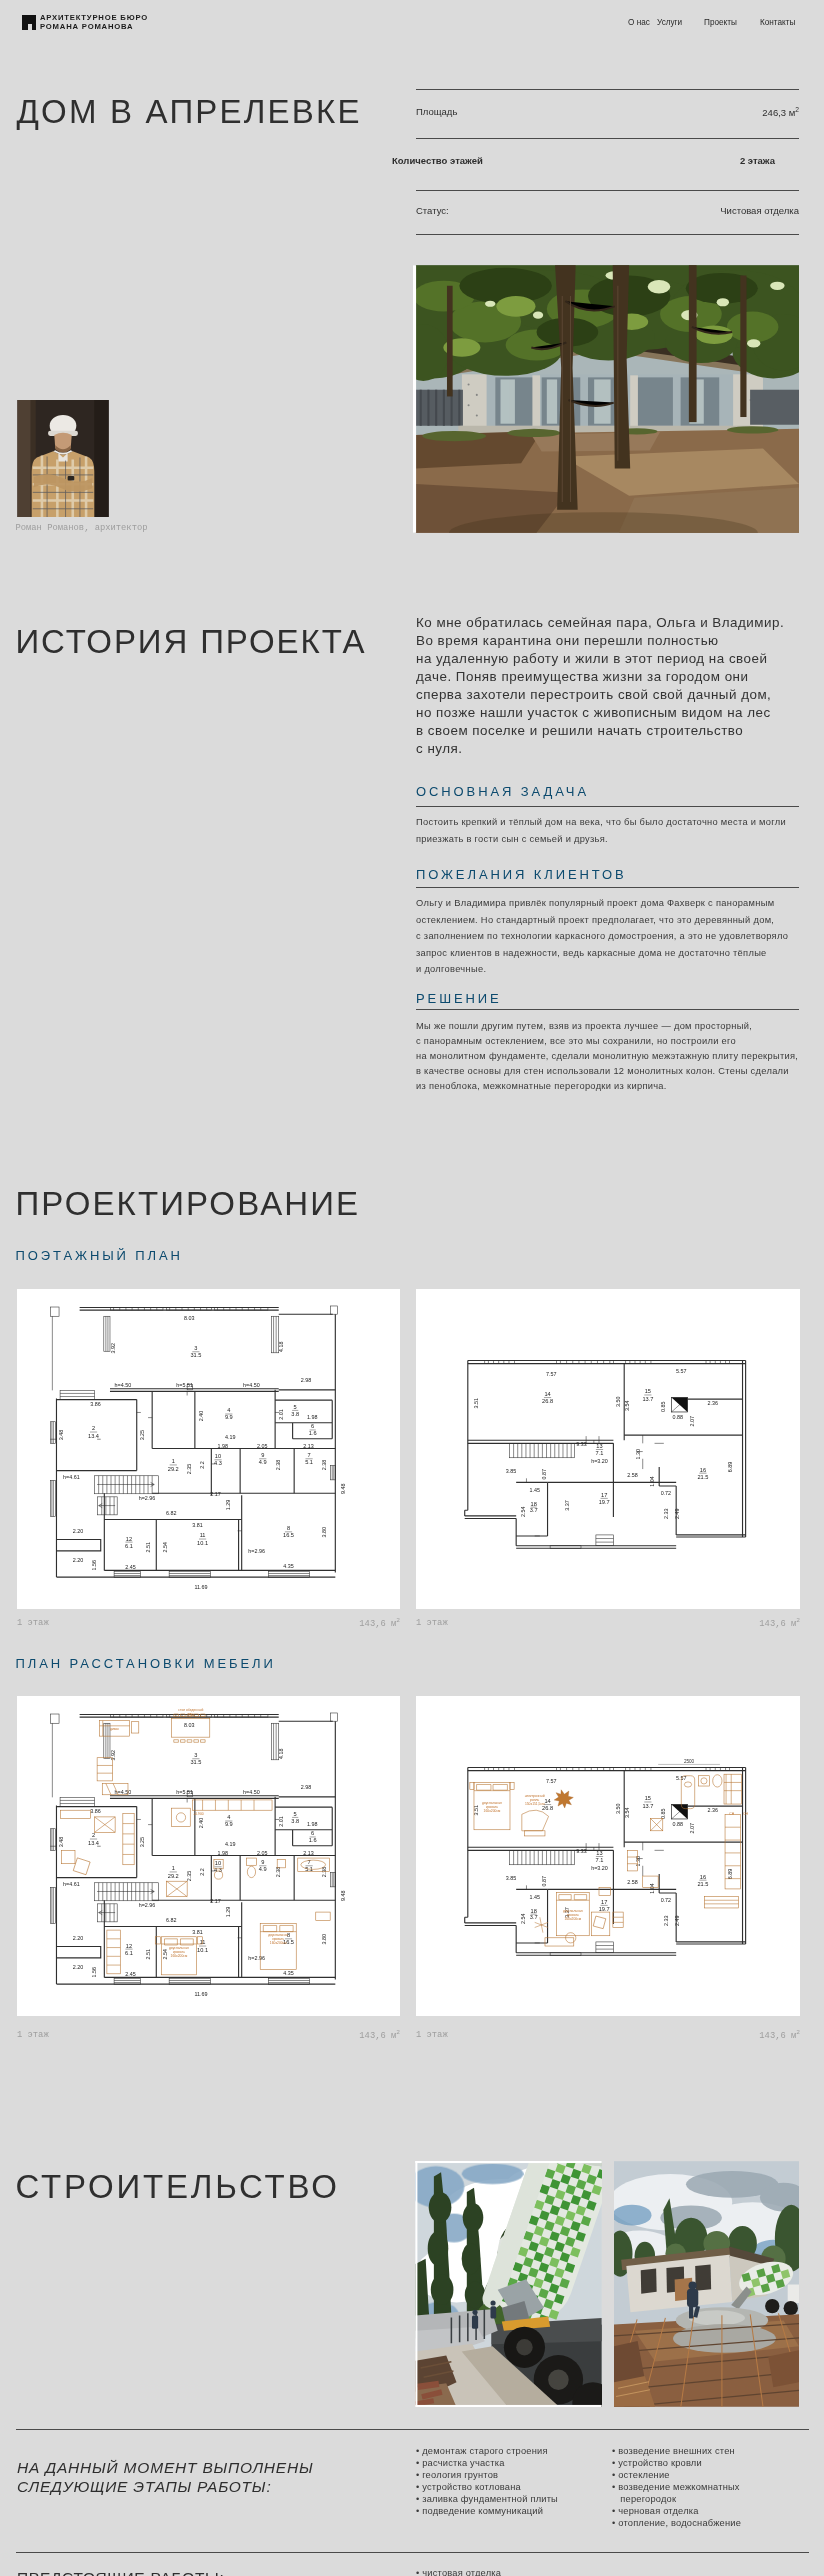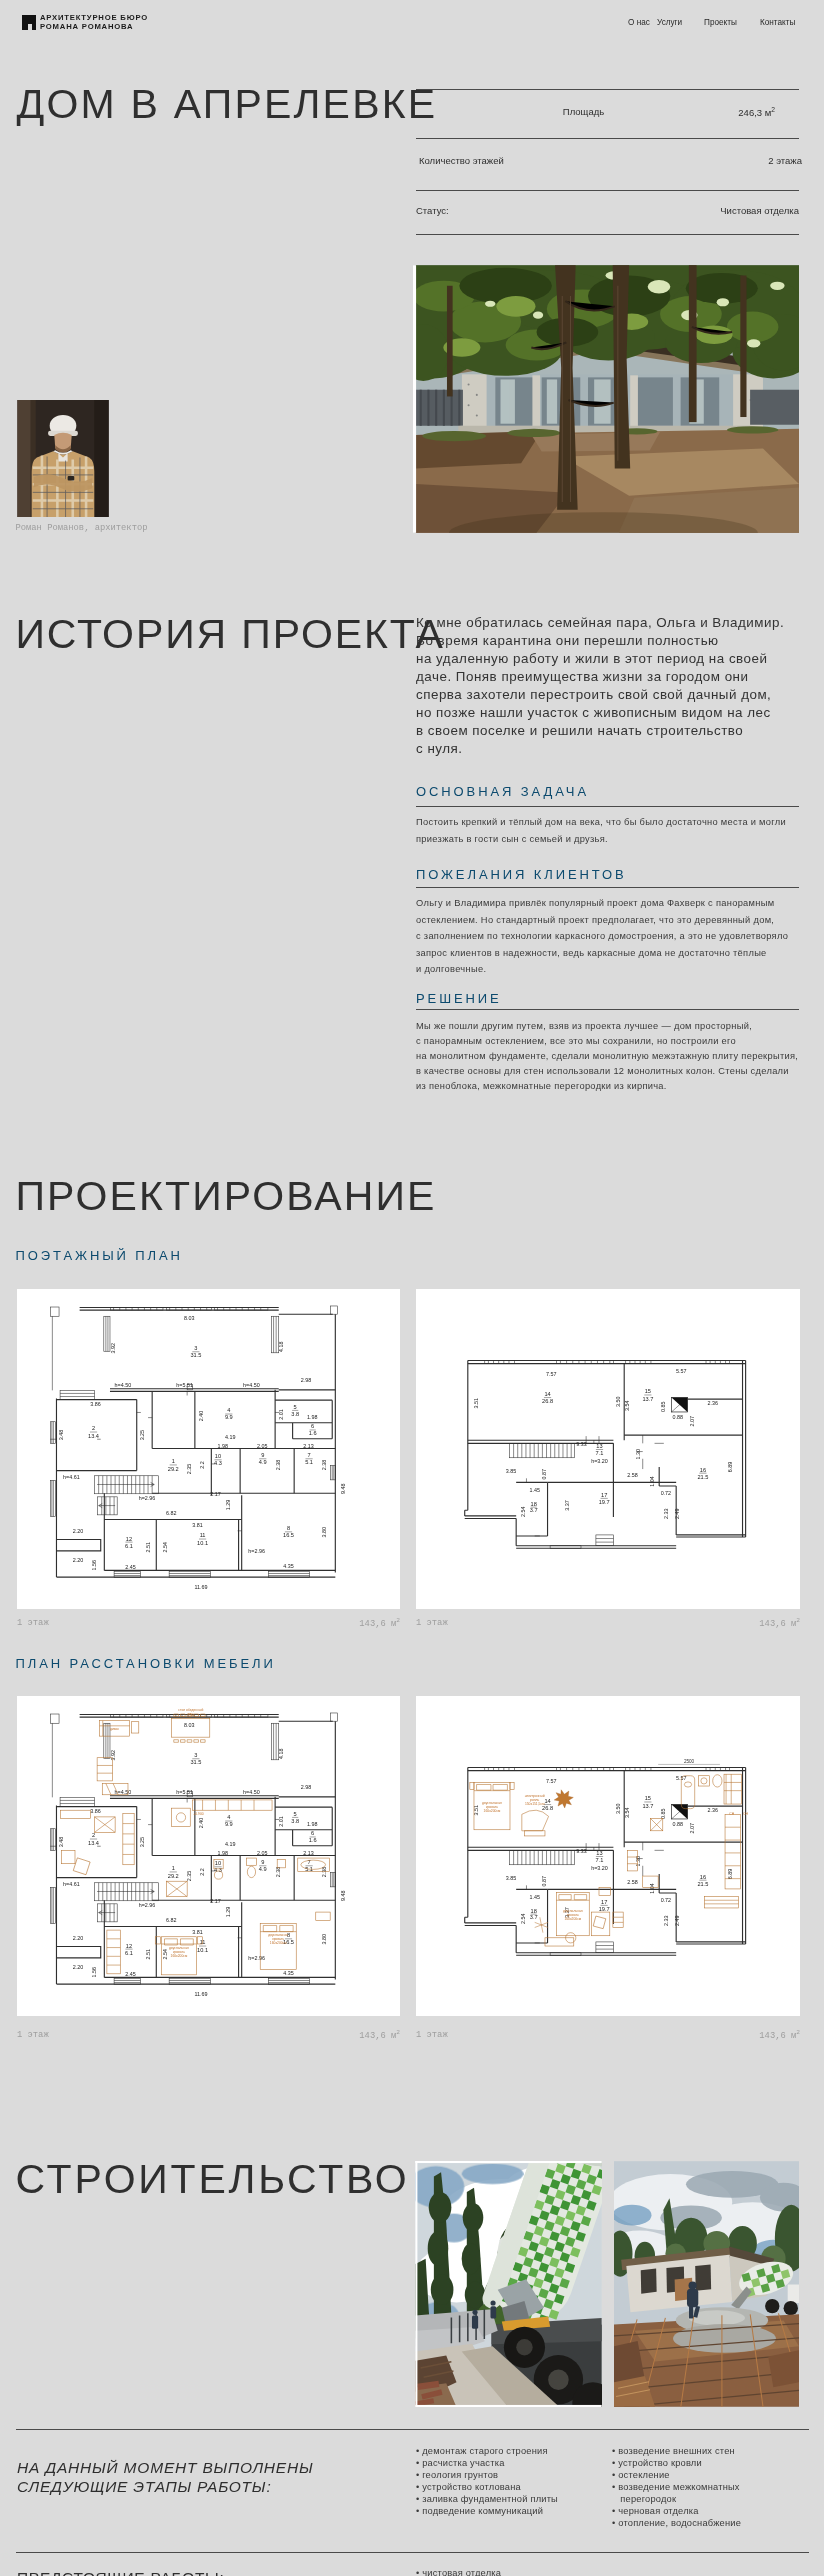--- a/index.html
+++ b/index.html
@@ -1,21 +1,21 @@
 <!DOCTYPE html>
 <html lang="ru" style="font-size:8.2px"><head>
 <meta charset="utf-8">
 <title>Дом в Апрелевке</title>
 <style>
   * { margin:0; padding:0; box-sizing:border-box; }
   html,body { background:#dbdbdb; }
   #page { position:relative; width:824px; height:3589px; background:#dbdbdb;
           font-family:"Liberation Sans", sans-serif; color:#2e2e2e; overflow:hidden; }
   .abs { position:absolute; }
-  .h1 { position:absolute; font-size:41px; font-weight:400; color:#2f2f2f; white-space:nowrap; }
+  .h1 { position:absolute; font-size:33px; font-weight:400; color:#2f2f2f; white-space:nowrap;margin-top:12px; }
   .sub { position:absolute; font-size:13px; font-weight:400; color:#0c4a6e; white-space:nowrap; letter-spacing:2.9px; }
   .lead { font-size:13.4px; line-height:18px; letter-spacing:0.5px; color:#333; }
   .body18 { font-size:9.3px; line-height:16.5px; letter-spacing:0.3px; color:#3a3a3a; }
   .gray { color:#9e9e9e;font-family:Liberation Mono, monospace; }
   .rule { position:absolute; height:0; border-top:0.5px solid #4a4a4a; }
 </style>
 </head>
 <body>
 <div id="page">
 
@@ -29,27 +29,27 @@
     <span style="position:absolute; left:0;margin-left:14px;">О нас</span>
     <span style="position:absolute; left:43px;">Услуги</span>
     <span style="position:absolute; left:90px;">Проекты</span>
     <span style="position:absolute; left:146px;">Контакты</span>
   </div>
 
   <div class="h1" style="left:16.5px; top:81px; letter-spacing:2.2px;">ДОМ В АПРЕЛЕВКЕ</div>
 
   <div class="rule" style="left:416px; top:89px; width:383px;"></div>
 
-  <div class="abs" style="left:392px; top:106px; width:383px; font-size:9.5px; color:#2e2e2e;text-align:center;">
+  <div class="abs" style="left:416px; top:106px; width:383px; font-size:9.5px; color:#2e2e2e;">
     <span>Площадь</span><span style="position:absolute; right:0;">246,3 м<sup style="font-size:6.7px;">2</sup></span>
   </div>
 
   <div class="rule" style="left:416px; top:138px; width:383px;"></div>
 
-  <div class="abs" style="left:419px; top:155px; width:383px; font-size:9.5px; color:#2e2e2e;">
+  <div class="abs" style="left:392px; top:155px; width:383px; font-size:9.5px; color:#2e2e2e;font-weight:bold;">
     <span>Количество этажей</span><span style="position:absolute; right:0;">2 этажа</span>
   </div>
 
   <div class="rule" style="left:416px; top:190px; width:383px;"></div>
 
   <div class="abs" style="left:416px; top:205px; width:383px; font-size:9.5px; color:#2e2e2e;">
     <span>Статус:</span><span style="position:absolute; right:0;text-align:center;">Чистовая отделка</span>
   </div>
 
   <div class="rule" style="left:416px; top:234px; width:383px;"></div>

